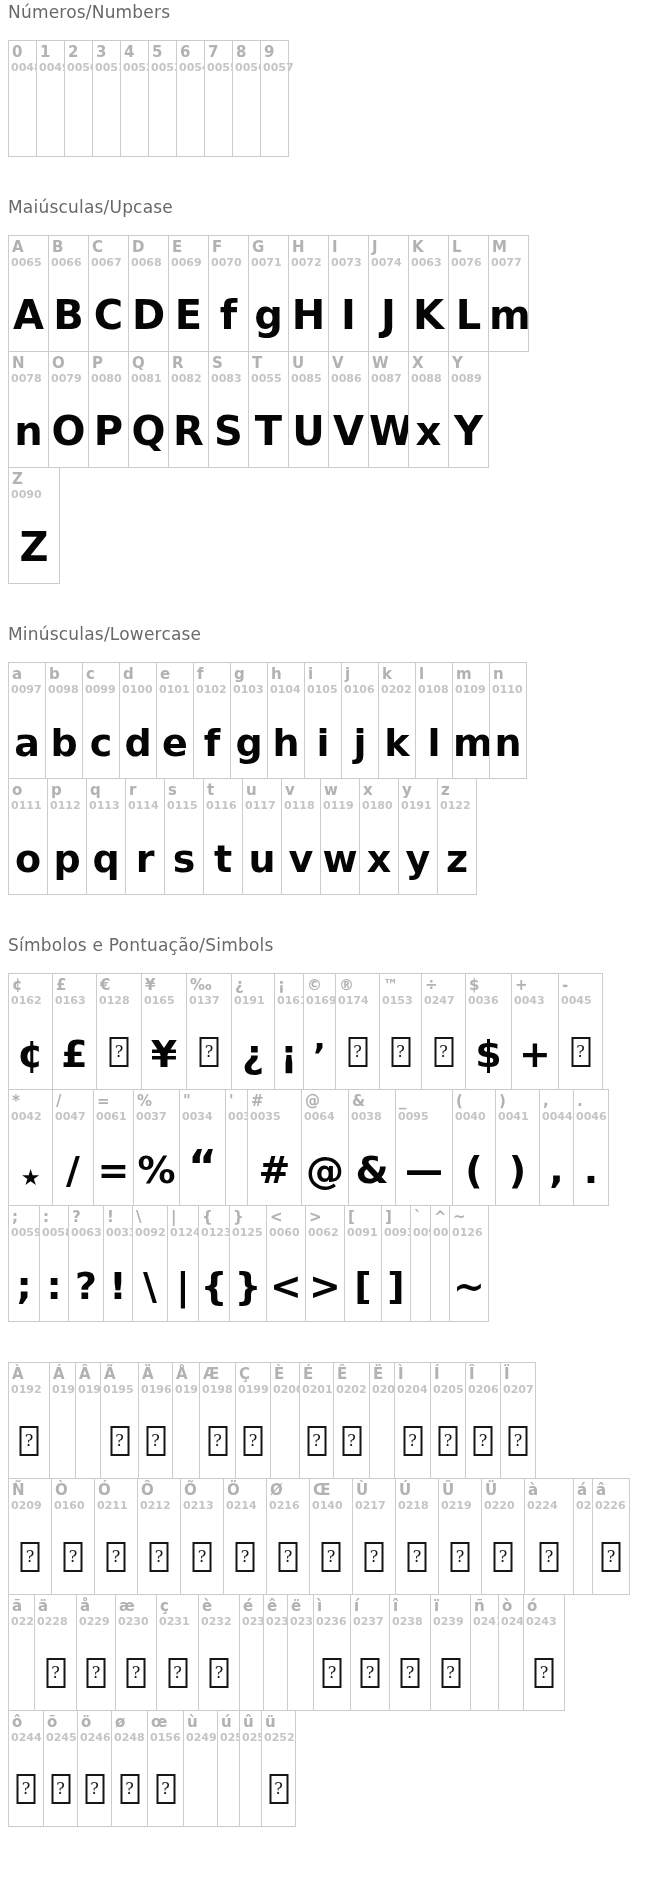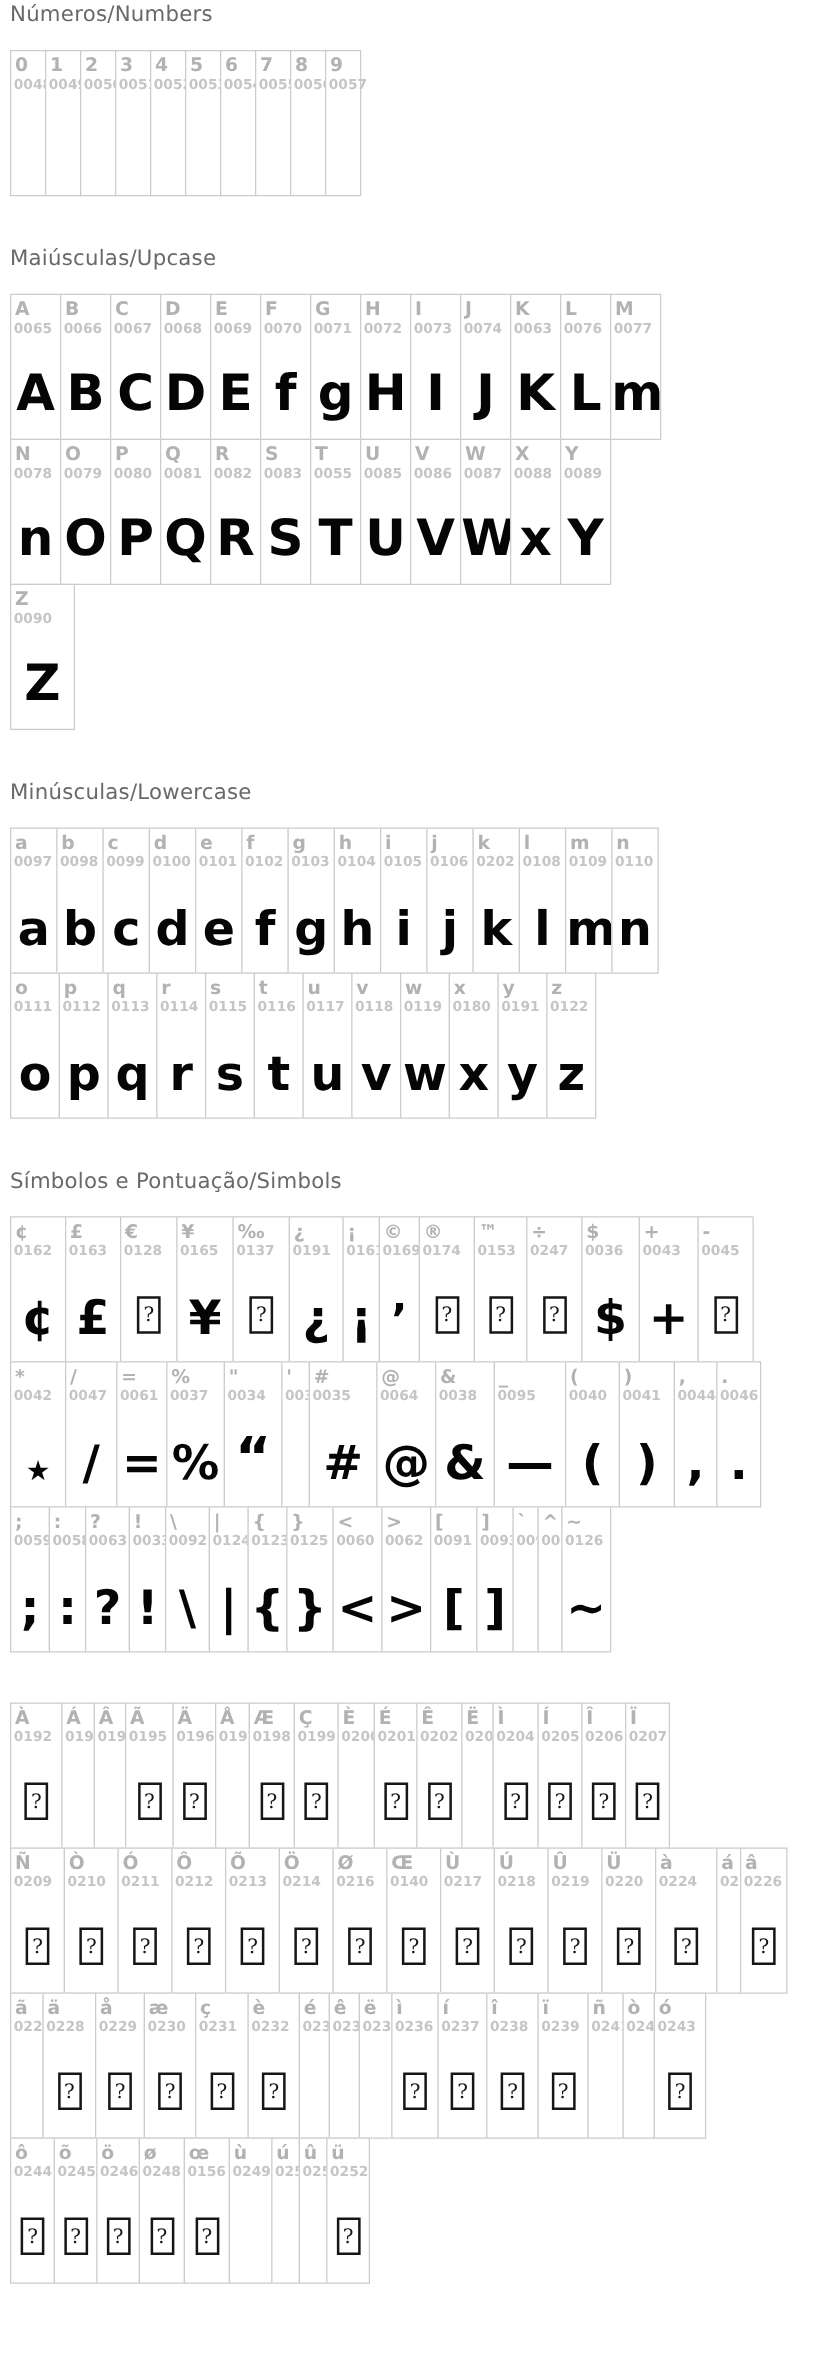--- a/index.html
+++ b/index.html
@@ -906,21 +906,21 @@
           <div class="cl">Ñ</div>
           <div class="cc">0209</div>
           <div class="ga">
             <span class="notdef">
               <span>?</span>
             </span>
           </div>
         </div>
         <div class="cell" style="width: 44px;">
           <div class="cl">Ò</div>
-          <div class="cc">0210</div>
+          <div class="cc">0160</div>
           <div class="ga">
             <span class="notdef">
               <span>?</span>
             </span>
           </div>
         </div>
         <div class="cell" style="width: 44px;">
           <div class="cl">Ó</div>
           <div class="cc">0211</div>
           <div class="ga">

